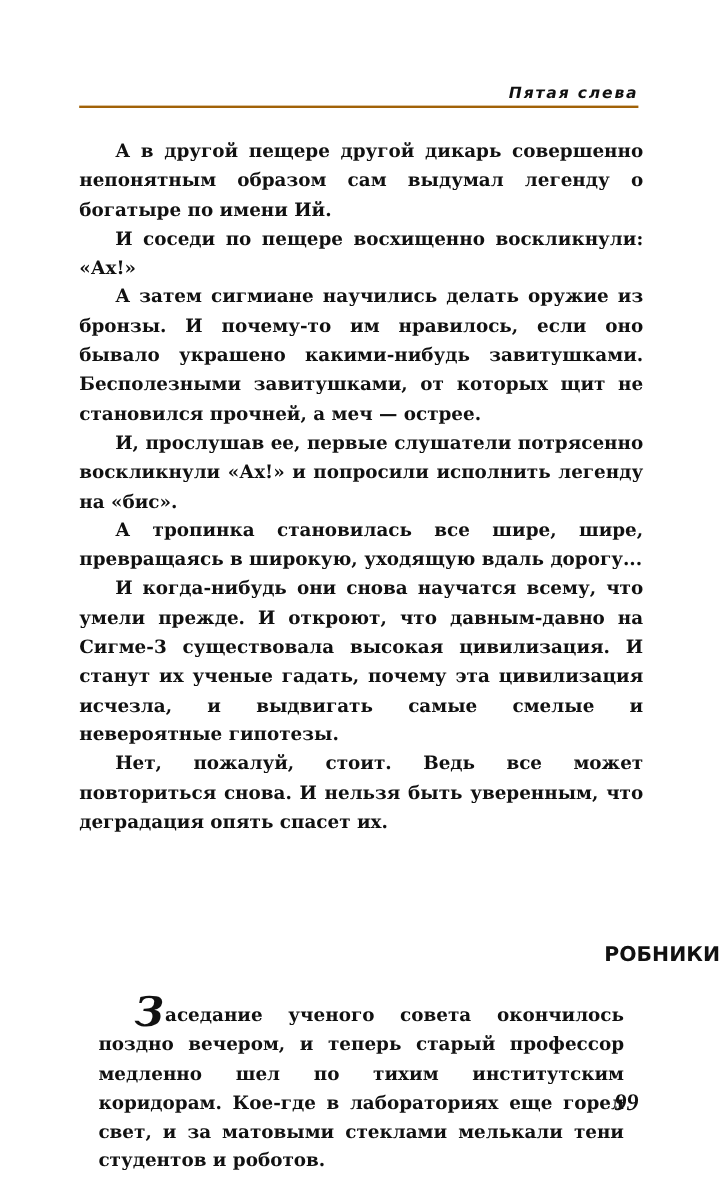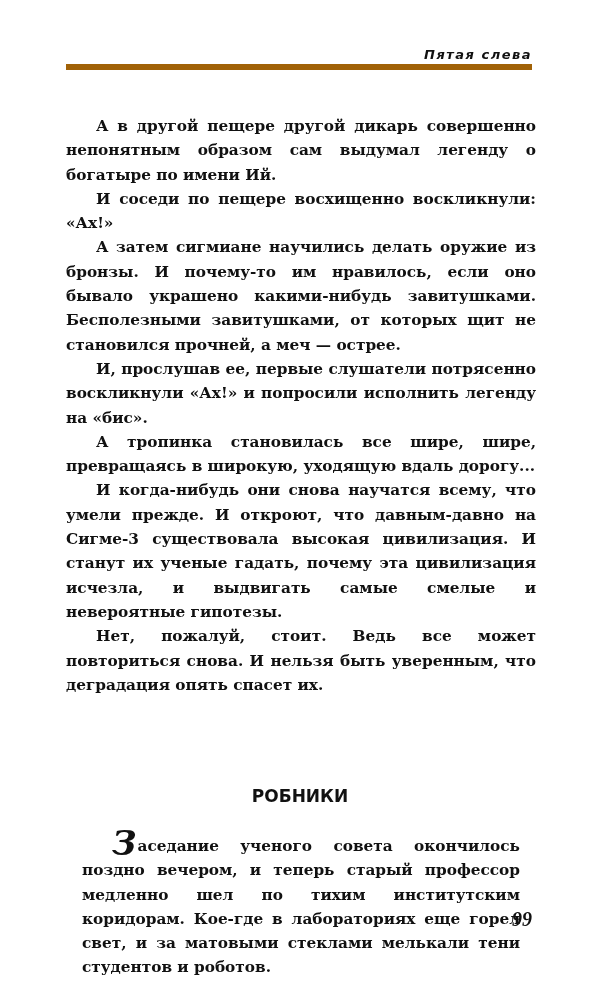--- a/index.html
+++ b/index.html
@@ -1,36 +1,36 @@
 <!DOCTYPE html>
 <html><head>
 <meta charset="utf-8">
 <style>
   html, body { margin: 0; padding: 0; }
   body {
     width: 600px; height: 986px; background: #ffffff; position: relative;
     overflow: hidden; color: #111;
   }
   .header {
-    position: absolute; left: 66px; top: 44px; width: 466px; height: 20px;
-    border-bottom: 6px solid #a16207;
+    position: absolute; left: 66px; top: 68px; width: 466px; height: 20px;
+    border-bottom: 2px solid #a16207;
   }
   .header-title {
     position: absolute; right: 0; bottom: 2px;
     font-family: "DejaVu Sans", sans-serif; font-weight: bold; font-style: italic;
     font-size: 13px; letter-spacing: 1.5px;
   }
   .body-text {
     position: absolute; left: 66px; top: 114px; width: 470px;
     font-family: "DejaVu Serif", serif; font-weight: bold;
     font-size: 15.3px; line-height: 24.3px; text-align: justify;
   }
   .body-text p { margin: 0; text-indent: 30px; }
   .section-title {
-    position: absolute; left: 0; width: 600px; top: 786px; text-align: center;
+    position: absolute; left: 0; width: 600px; top: 786px; text-align: right;
     font-family: "DejaVu Sans", sans-serif; font-weight: bold; font-size: 17px;
   }
   .section-text {
     position: absolute; left: 66px; top: 818px; width: 470px;
     font-family: "DejaVu Serif", serif; font-weight: bold;
     font-size: 15.3px; line-height: 24.3px; text-align: justify;
   }
   .section-text p { margin: 16px; }
   .dropcap {
     font-family: "DejaVu Serif", serif; font-style: italic; font-weight: bold;

